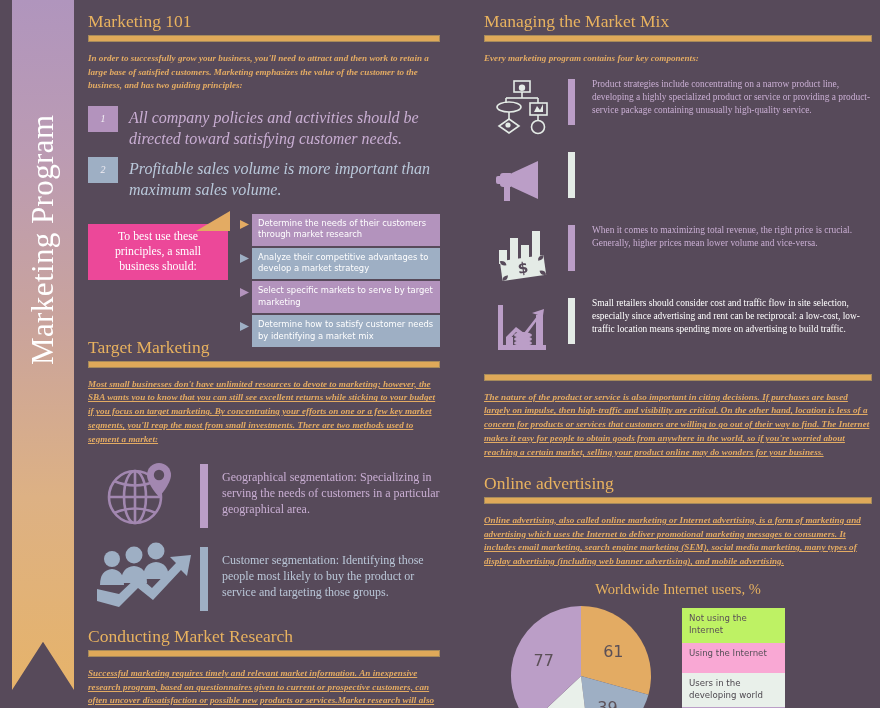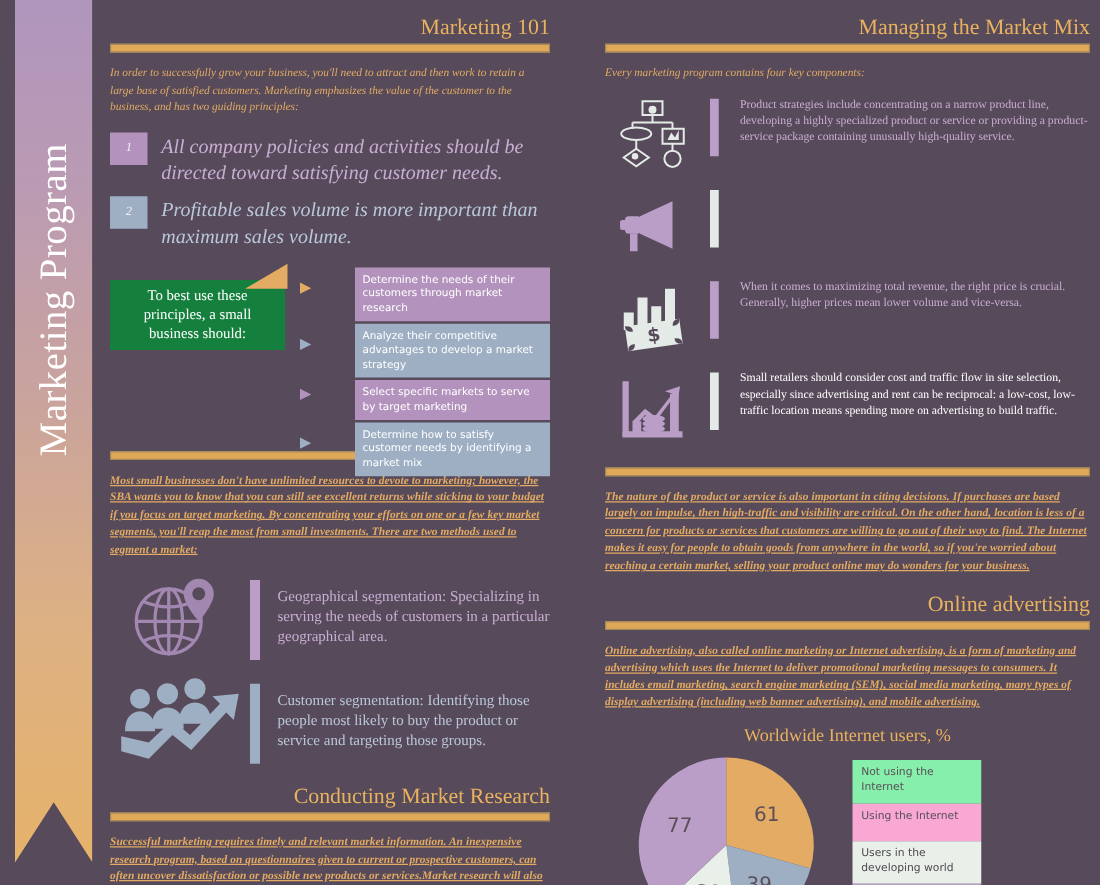--- a/index.html
+++ b/index.html
@@ -45,21 +45,21 @@
     width: 352px; height: 700px;
   }
   .col-right {
     position: absolute;
     left: 484px; top: 8px;
     width: 388px; height: 700px;
   }
 
   
   .sec-title {
-    text-align: right;
+    text-align: left;
     color: #e8b25f;
     font-size: 17.5px;
     padding-top: 3px;
     padding-bottom: 3px;
   }
   .rule {
     height: 7px;
     background: #e0a council;
     background: #e0a council;
   }
@@ -81,21 +81,21 @@
     line-height: 1.52;
     font-style: italic;
     font-weight: bold;
     letter-spacing: 0.05px;
     text-decoration: underline;
   }
   .para-lead {
     color: #e3ab63;
     font-size: 9.1px;
     font-style: italic;
-    font-weight: normal;
+    font-weight: bold;
     line-height: 1.5;
   }
 
   
   .principles { margin-top: 13px; }
   .principle {
     display: flex;
     align-items: flex-start;
     margin-bottom: 7px;
   }
@@ -122,21 +122,21 @@
   
   .steps-wrap {
     position: relative;
     margin-top: 13px;
     height: 120px;
   }
   .callout {
     position: absolute;
     left: 0; top: 10px;
     width: 140px; height: 56px;
-    background: #15803d;
+    background: #ec4899;
     color: #ffffff;
     font-size: 11.8px;
     line-height: 1.3;
     text-align: center;
     display: flex; align-items: center; justify-content: center;
     padding: 0 17px;
   }
   .callout-tail {
     position: absolute;
     left: 108px; top: -13px;
@@ -164,21 +164,20 @@
   }
   .step-arrow svg { display: block; }
   .step-box {
     flex: 1;
     padding: 4px 5px 5px 6px;
     font-family: "DejaVu Sans", sans-serif;
     font-size: 8.4px;
     line-height: 1.36;
     color: #ffffff;
     min-height: 28px;
-    margin-left: 32px;
   }
   .step-box.m { background: #b393bd; }
   .step-box.b { background: #9eafc4; }
 
   
   .seg {
     display: flex;
     align-items: center;
     margin-top: 12px;
   }
@@ -265,21 +264,21 @@
     left: 198px; top: 6px;
     width: 103px;
   }
   .legend-item {
     font-family: "DejaVu Sans", sans-serif;
     font-size: 8.6px;
     line-height: 1.38;
     padding: 5px 6px 6px 7px;
     min-height: 30px;
   }
-  .legend-item.i0 { background: #86efac; color: #5b5057; }
+  .legend-item.i0 { background: #bef264; color: #5b5057; }
   .legend-item.i1 { background: #f9a8d4; color: #575059; }
   .legend-item.i2 { background: #e9f0ea; color: #4e4950; }
   .legend-item.i3 { background: #bb9ec7; color: #5d525c; }
 
   .spacer-10 { height: 10px; }
   .spacer-6 { height: 6px; }
 </style>
 </head>
 <body>
 

